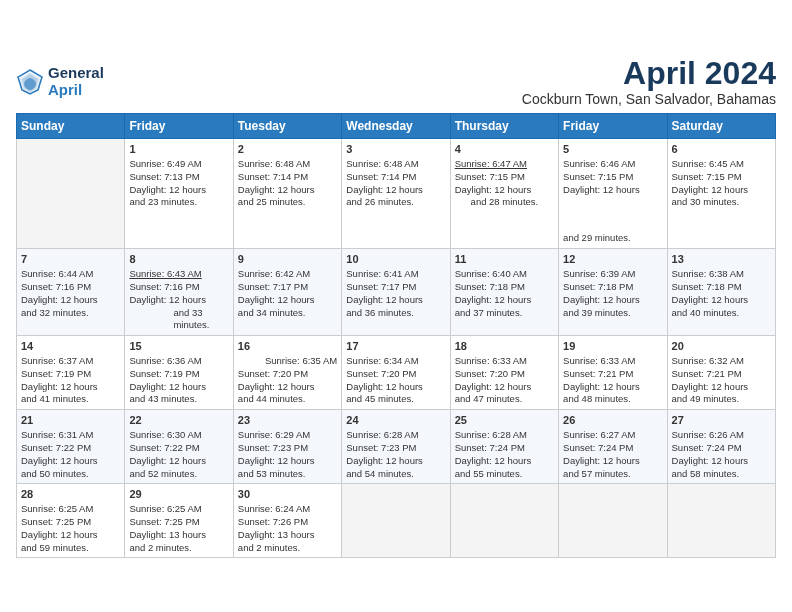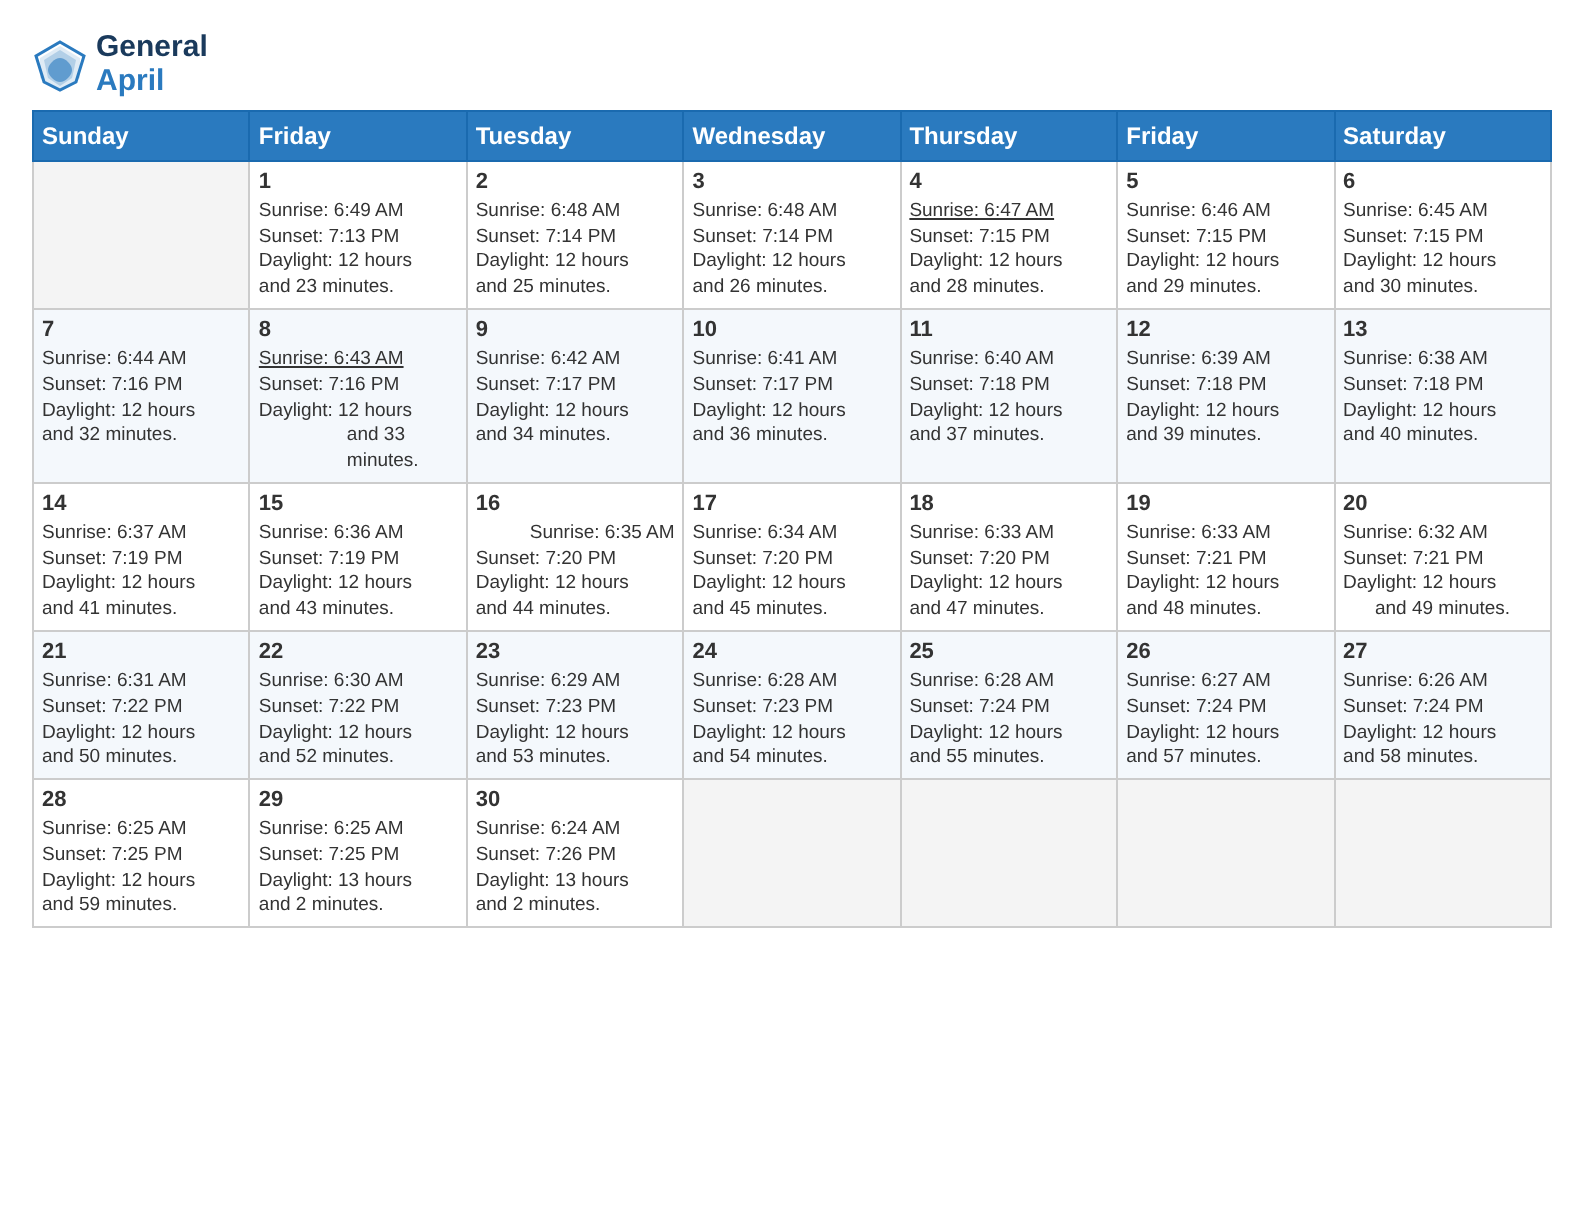--- a/index.html
+++ b/index.html
@@ -12,20 +12,21 @@
     }
     .container {
       width: 792px;
       padding: 16px 16px 10px 16px;
     }
     .header-row {
       display: flex;
       align-items: center;
       justify-content: space-between;
       margin-bottom: 6px;
+      margin-top: 40px;
     }
     .logo {
       display: flex;
       align-items: center;
       gap: 4px;
     }
     .logo-text {
       display: flex;
       flex-direction: column;
       line-height: 1.1;
@@ -111,20 +112,24 @@
         <polygon points="14,4 24,10 24,20 14,26 4,20 4,10" fill="#2a7abf" opacity="0.15"></polygon>
         <polygon points="14,2 26,9 22,22 14,26 6,22 2,9" fill="none" stroke="#2a7abf" stroke-width="1.5"></polygon>
         <polygon points="14,6 22,11 20,20 14,24 8,20 6,11" fill="#2a7abf" opacity="0.25"></polygon>
         <path d="M10,12 Q14,8 18,12 Q22,16 18,20 Q14,24 10,20 Q6,16 10,12Z" fill="#2a7abf" opacity="0.6"></path>
       </svg>
       <div class="logo-text">
         <span class="logo-general">General</span>
         <span class="logo-blue">April</span>
       </div>
     </div>
+    <div class="title-block">
+      <div class="month-title">April 2024</div>
+      <div class="subtitle">Cockburn Town, San Salvador, Bahamas</div>
+    </div>
   </div>
 
   <table>
     <thead>
       <tr>
       <th>Sunday</th>
           <th>Friday</th>
           <th>Tuesday</th>
           <th>Wednesday</th>
           <th>Thursday</th>
@@ -154,28 +159,28 @@
             <span style="display: block;">Sunrise: 6:48 AM</span>
             <span style="display: block;">Sunset: 7:14 PM</span>
             <span style="display: block;">Daylight: 12 hours</span>
             <span style="display: block;">and 26 minutes.</span>
           </td>
           <td>
             <span class="day-num">4</span>
             <span style="display: block; text-decoration: underline;">Sunrise: 6:47 AM</span>
             <span style="display: block;">Sunset: 7:15 PM</span>
             <span style="display: block;">Daylight: 12 hours</span>
-            <span style="display: block;">and 28 minutes.</span>
+            <span style="display: block; text-align: center;">and 28 minutes.</span>
           </td>
           <td>
             <span class="day-num">5</span>
             <span style="display: block;">Sunrise: 6:46 AM</span>
             <span style="display: block;">Sunset: 7:15 PM</span>
             <span style="display: block;">Daylight: 12 hours</span>
-            <span style="display: block;">and 29 minutes.</span>
+            <span style="display: block; margin-top: 36px;">and 29 minutes.</span>
           </td>
           <td>
             <span class="day-num">6</span>
             <span style="display: block;">Sunrise: 6:45 AM</span>
             <span style="display: block;">Sunset: 7:15 PM</span>
             <span style="display: block;">Daylight: 12 hours</span>
             <span style="display: block;">and 30 minutes.</span>
           </td>
         </tr>
         <tr>
@@ -270,21 +275,21 @@
             <span style="display: block;">Sunrise: 6:33 AM</span>
             <span style="display: block;">Sunset: 7:21 PM</span>
             <span style="display: block;">Daylight: 12 hours</span>
             <span style="display: block;">and 48 minutes.</span>
           </td>
           <td>
             <span class="day-num">20</span>
             <span style="display: block;">Sunrise: 6:32 AM</span>
             <span style="display: block;">Sunset: 7:21 PM</span>
             <span style="display: block;">Daylight: 12 hours</span>
-            <span style="display: block; text-align: center;">and 49 minutes.</span>
+            <span style="display: block;">and 49 minutes.</span>
           </td>
         </tr>
         <tr>
           <td>
             <span class="day-num">21</span>
             <span style="display: block;">Sunrise: 6:31 AM</span>
             <span style="display: block;">Sunset: 7:22 PM</span>
             <span style="display: block;">Daylight: 12 hours</span>
             <span style="display: block;">and 50 minutes.</span>
           </td>

